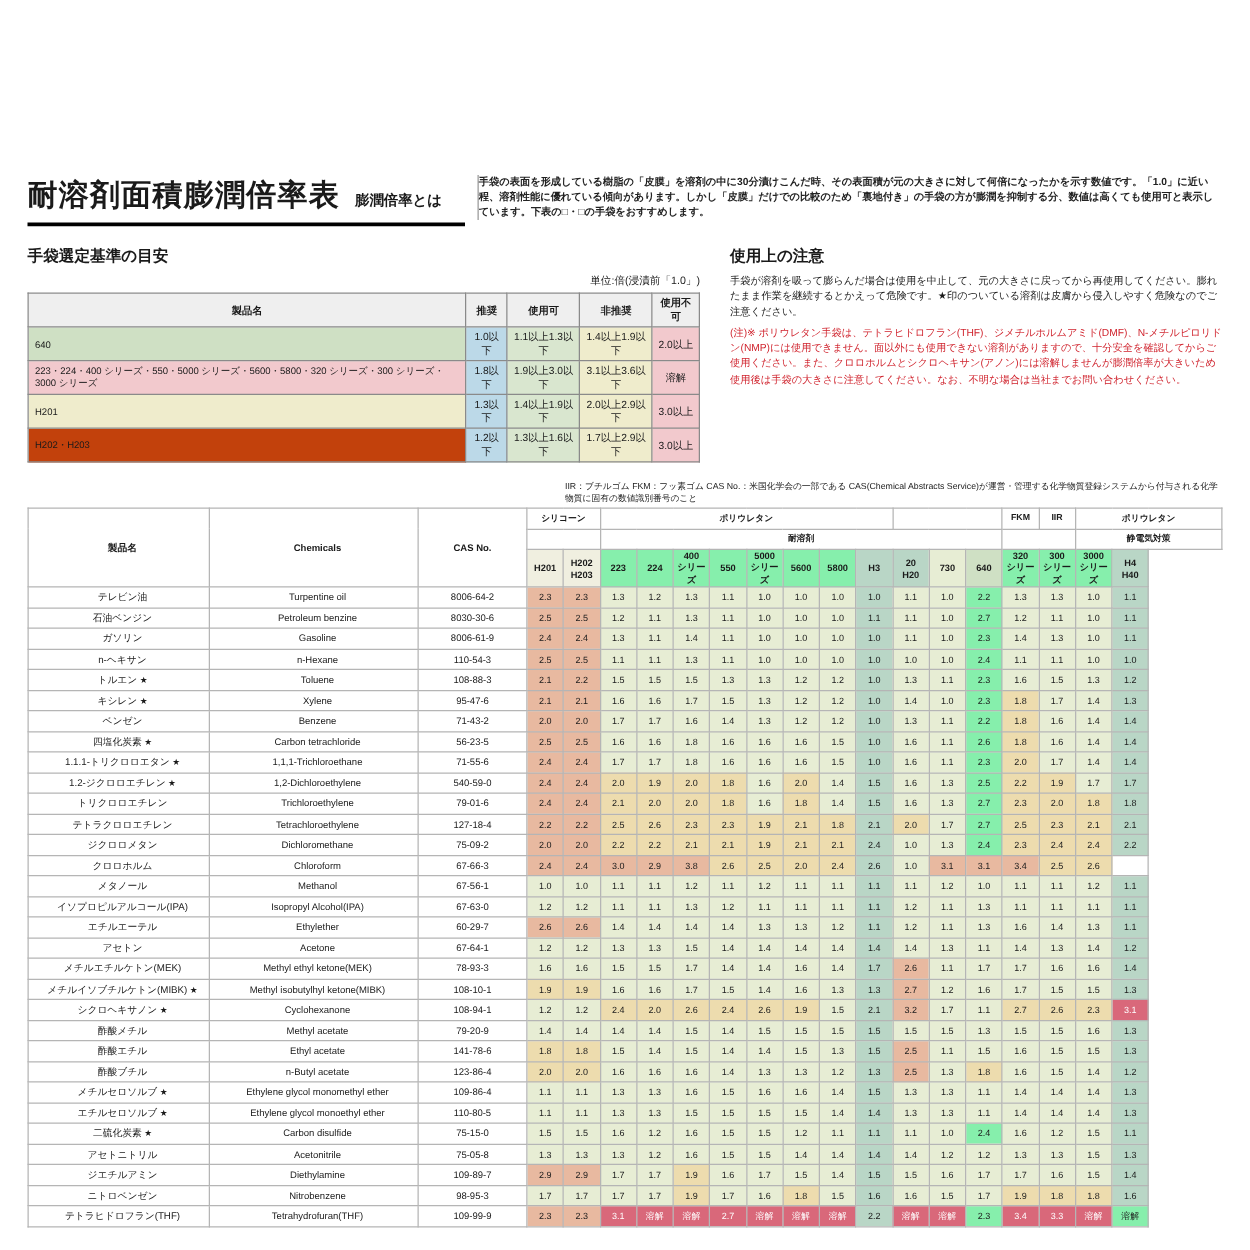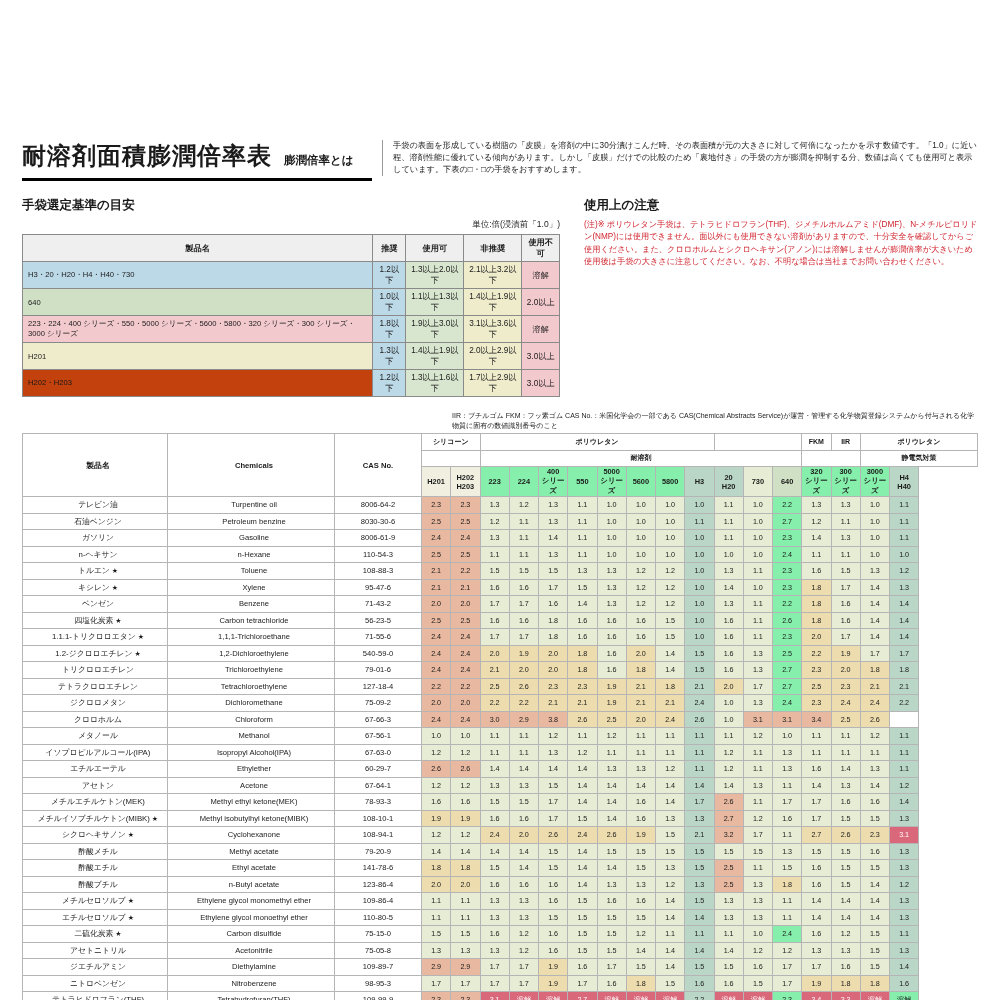--- a/index.html
+++ b/index.html
@@ -12,21 +12,21 @@
   .page{position:relative;width:1000px;height:960px;box-sizing:border-box;padding:140px 22px 0 22px;}
 
   
   .header{display:flex;align-items:flex-start;gap:10px;}
   .title-block{display:flex;align-items:baseline;gap:12px;padding-bottom:6px;}
   .main-title{font-size:24px;font-weight:bold;letter-spacing:1px;white-space:nowrap;}
   .sub-title{font-size:11.5px;font-weight:bold;white-space:nowrap;}
   .title-rule{border-top:2px solid #000;border-bottom:1px solid #000;height:0;}
   .header-left{width:350px;}
   .header-note{
-    font-size:8.2px;line-height:1.45;color:#222;flex:1;border-left:1px solid #999;padding-left:10px;
+    font-size:8.2px;line-height:1.45;color:#222;flex:1;border-left:1px solid #999;font-weight:bold;
   }
 
   
   .upper{display:flex;gap:24px;margin-top:16px;}
   .upper-left{width:538px;}
   .upper-right{flex:1;}
   .sec-title{font-size:12.5px;font-weight:bold;margin-bottom:5px;}
   .unit-note{font-size:8.5px;text-align:right;margin-bottom:3px;}
   .guide-table{border-collapse:collapse;width:100%;font-size:8.2px;}
   .guide-table th,.guide-table td{border:1px solid #8a8a8a;padding:2px 3px;text-align:center;}
@@ -91,27 +91,20 @@
         <thead>
           <tr>
             <th>製品名</th>
             <th class="g-blue">推奨</th>
             <th class="g-lgreen">使用可</th>
             <th class="g-cream">非推奨</th>
             <th class="g-pink">使用不可</th>
           </tr>
         </thead>
         <tbody id="guide-body">
-            <tr>
-              <td class="name-cell g-blue">H3・20・H20・H4・H40・730</td>
-              <td class="g-blue">1.2以下</td>
-              <td class="g-lgreen">1.3以上2.0以下</td>
-              <td class="g-cream">2.1以上3.2以下</td>
-              <td class="g-pink">溶解</td>
-            </tr>
             <tr>
               <td class="name-cell g-green">640</td>
               <td class="g-blue">1.0以下</td>
               <td class="g-lgreen">1.1以上1.3以下</td>
               <td class="g-cream">1.4以上1.9以下</td>
               <td class="g-pink">2.0以上</td>
             </tr>
             <tr>
               <td class="name-cell g-pink">223・224・400 シリーズ・550・5000 シリーズ・5600・5800・320 シリーズ・300 シリーズ・3000 シリーズ</td>
               <td class="g-blue">1.8以下</td>
@@ -132,20 +125,21 @@
               <td class="g-lgreen">1.3以上1.6以下</td>
               <td class="g-cream">1.7以上2.9以下</td>
               <td class="g-pink">3.0以上</td>
             </tr>
           </tbody>
       </table>
     </div>
 
     <div class="upper-right">
       <div class="sec-title">使用上の注意</div>
+      <div class="notes-body">手袋が溶剤を吸って膨らんだ場合は使用を中止して、元の大きさに戻ってから再使用してください。膨れたまま作業を継続するとかえって危険です。★印のついている溶剤は皮膚から侵入しやすく危険なのでご注意ください。</div>
       <div class="notes-box notes-red">(注)※ ポリウレタン手袋は、テトラヒドロフラン(THF)、ジメチルホルムアミド(DMF)、N-メチルピロリドン(NMP)には使用できません。面以外にも使用できない溶剤がありますので、十分安全を確認してからご使用ください。また、クロロホルムとシクロヘキサン(アノン)には溶解しませんが膨潤倍率が大きいため使用後は手袋の大きさに注意してください。なお、不明な場合は当社までお問い合わせください。</div>
     </div>
 
   </div>
 
   <div class="main-wrap">
     <div class="legend-line">
       <span>IIR：ブチルゴム   FKM：フッ素ゴム   CAS No.：米国化学会の一部である CAS(Chemical Abstracts Service)が運営・管理する化学物質登録システムから付与される化学物質に固有の数値識別番号のこと</span>
     </div>
     <table class="main">

